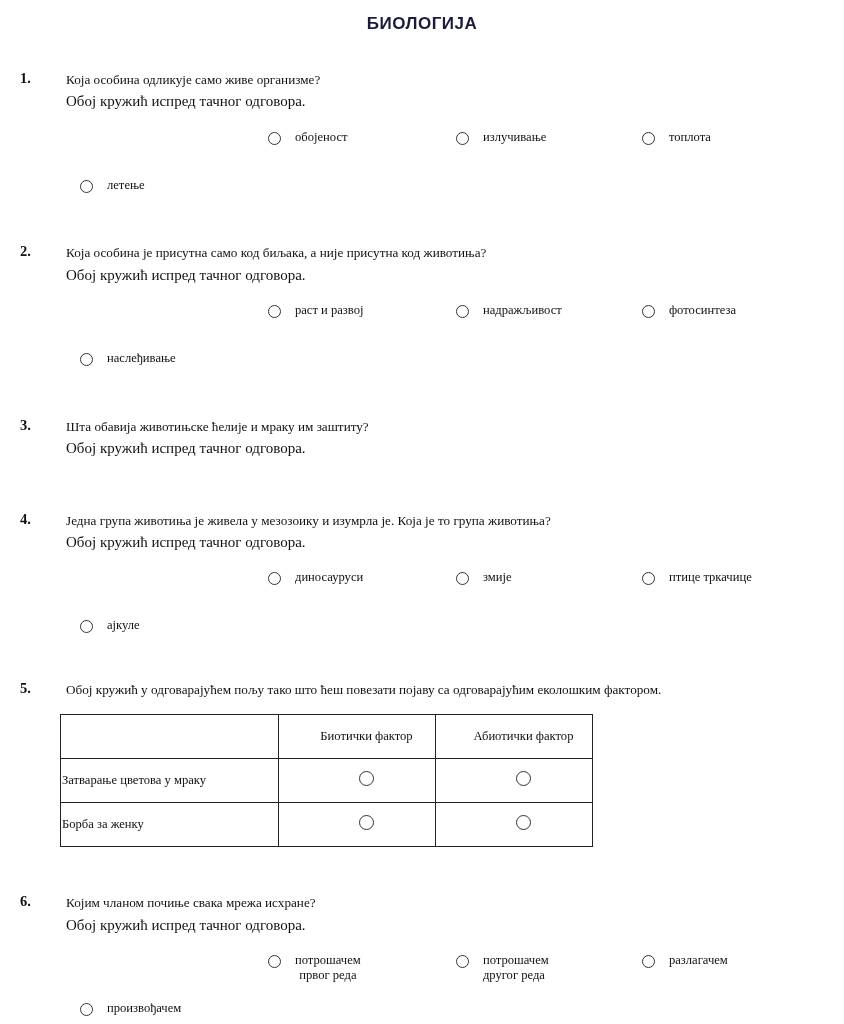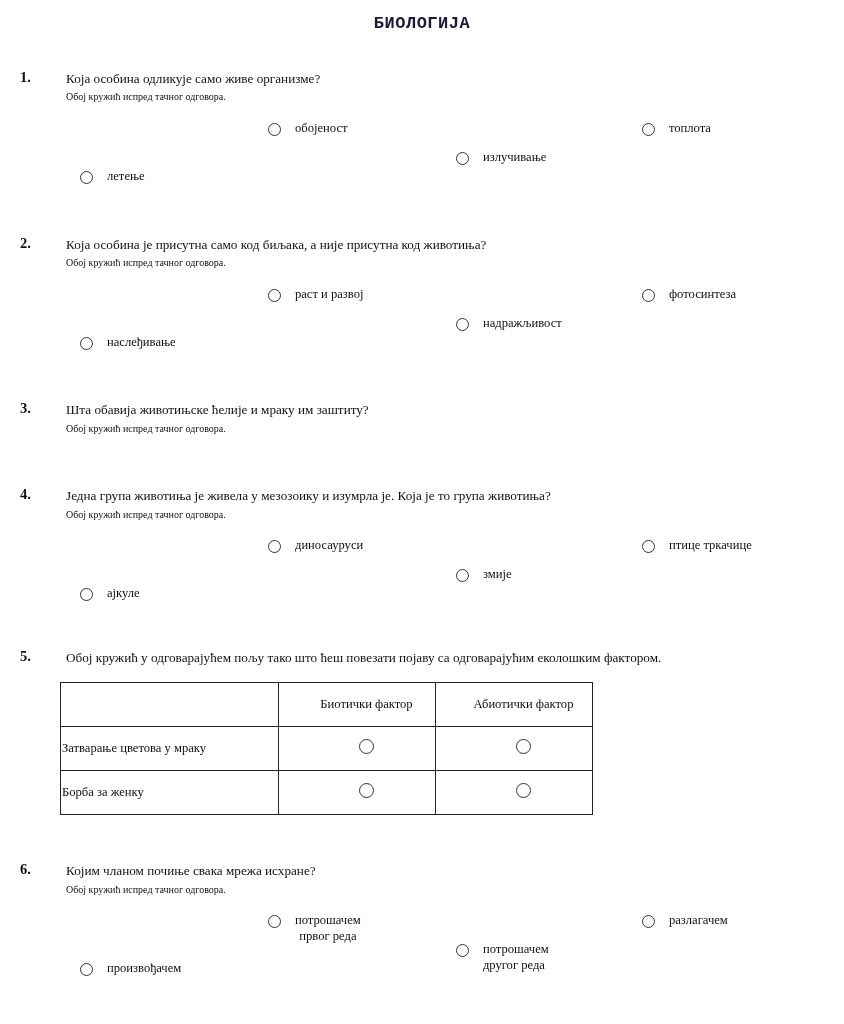--- a/index.html
+++ b/index.html
@@ -23,41 +23,41 @@
     padding: 0;
   }
   .doc-title {
     text-align: center;
     font-size: 17px;
     font-weight: bold;
     letter-spacing: 0.5px;
     margin: 8px 0 0 0;
     padding-top: 6px;
     color: #1c1c3a;
-    font-family: Liberation Mono, monospace;
+    font-family: Liberation Sans, sans-serif;
   }
   .question {
     position: relative;
     padding-left: 66px;
     padding-right: 24px;
     margin-top: 18px;
   }
   .q-num {
     position: absolute;
     left: 20px;
     top: 0px;
     font-weight: bold;
     font-size: 14.5px;
   }
   .q-text {
     font-size: 13.2px;
     line-height: 1.55;
   }
   .q-sub {
-    font-size: 10px;
+    font-size: 15px;
     line-height: 1.55;
   }
   .options {
     margin-top: 16px;
     display: flex;
     align-items: flex-start;
     padding-left: 14px;
   }
   .opt {
     display: flex;
@@ -75,21 +75,21 @@
     margin-top: 2px;
     background: #fff;
   }
   .opt-label {
     margin-left: 14px;
     line-height: 1.25;
   }
   
   .opt.c1 { width: 190px; margin-top: 48px; }
   .opt.c2 { width: 190px; text-align: center; }
-  .opt.c3 { width: 188px; margin-top: 29px; }
+  .opt.c3 { width: 188px; }
   .opt.c4 { width: 180px; }
 
   table.match {
     border-collapse: collapse;
     margin-top: 14px;
     margin-left: -6px;
   }
   table.match td, table.match th {
     border: 1px solid #222;
     font-size: 12.6px;

